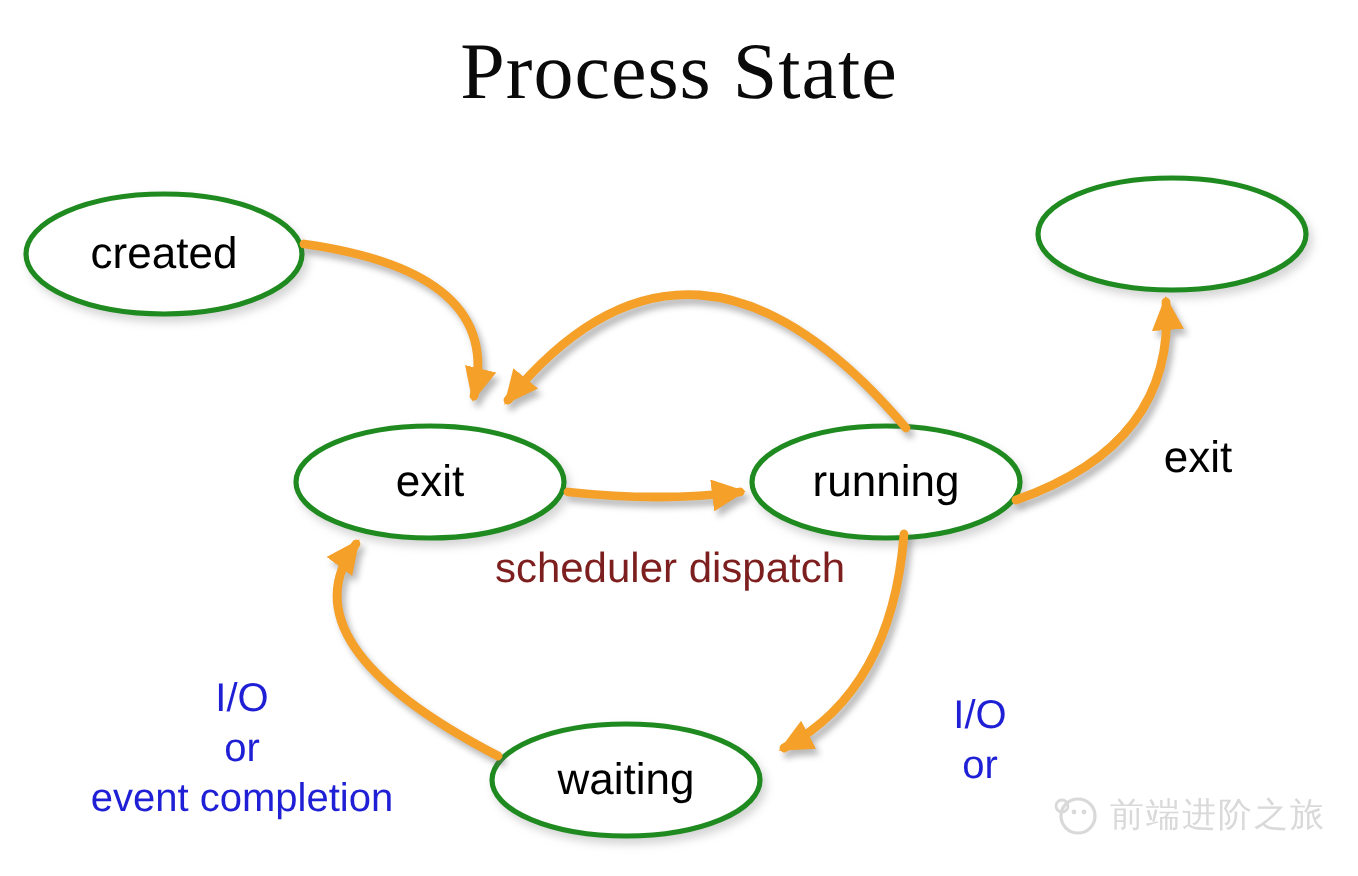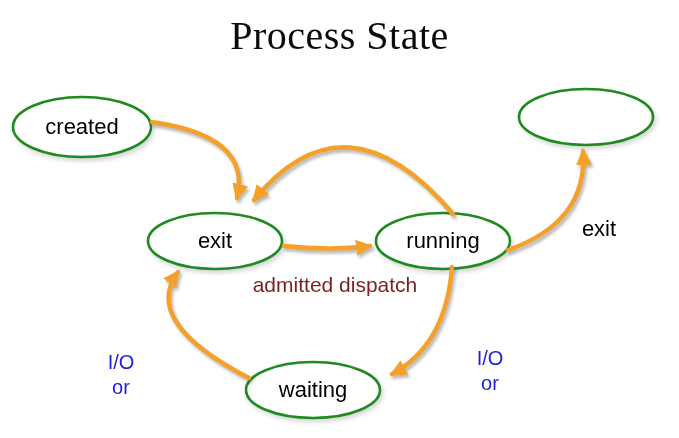--- a/index.html
+++ b/index.html
@@ -118,27 +118,37 @@
       <path d="M452,267 Q446,345 392,374" marker-end="url(#ah)"></path>
       <path d="M249,378 Q141,322 178,272" marker-end="url(#ah)"></path>
     </g>
   </svg>
 
   <div class="lbl state-label" style="left:82px;  top:127px;">created</div>
   <div class="lbl state-label" style="left:215px; top:241px;">exit</div>
   <div class="lbl state-label" style="left:443px; top:241px;">running</div>
   <div class="lbl state-label" style="left:313px; top:390px;text-align:right;">waiting</div>
 
-  <div class="lbl lbl-maroon" style="left:335px; top:285px;">admitted dispatch</div>
+  <div class="lbl lbl-maroon" style="left:335px; top:285px;">scheduler dispatch</div>
   <div class="lbl" style="left:599px; top:229px;text-align:right;">exit</div>
 
   <div class="lbl lbl-blue lbl-multi" style="left:121px; top:347px;">
     <div>I/O</div>
     <div>or</div>
+    <div>event completion</div>
   </div>
 
   <div class="lbl lbl-blue lbl-multi" style="left:490px; top:343px;">
     <div>I/O</div>
     <div>or</div>
   </div>
 
+  <div class="watermark">
+    <svg width="24" height="24" viewBox="0 0 24 24">
+      <circle cx="13" cy="13" r="8.5" fill="none" stroke="var(--watermark-gray, #d9d9d9)" stroke-width="1.6"></circle>
+      <circle cx="5" cy="8" r="3" fill="none" stroke="var(--watermark-gray, #d9d9d9)" stroke-width="1.4"></circle>
+      <circle cx="11" cy="11" r="1.2" fill="var(--watermark-gray, #d9d9d9)"></circle>
+      <circle cx="16" cy="11" r="1.2" fill="var(--watermark-gray, #d9d9d9)"></circle>
+    </svg>
+    <span class="wm-text">前端进阶之旅</span>
+  </div>
 
 </div>
 
 </body></html>

